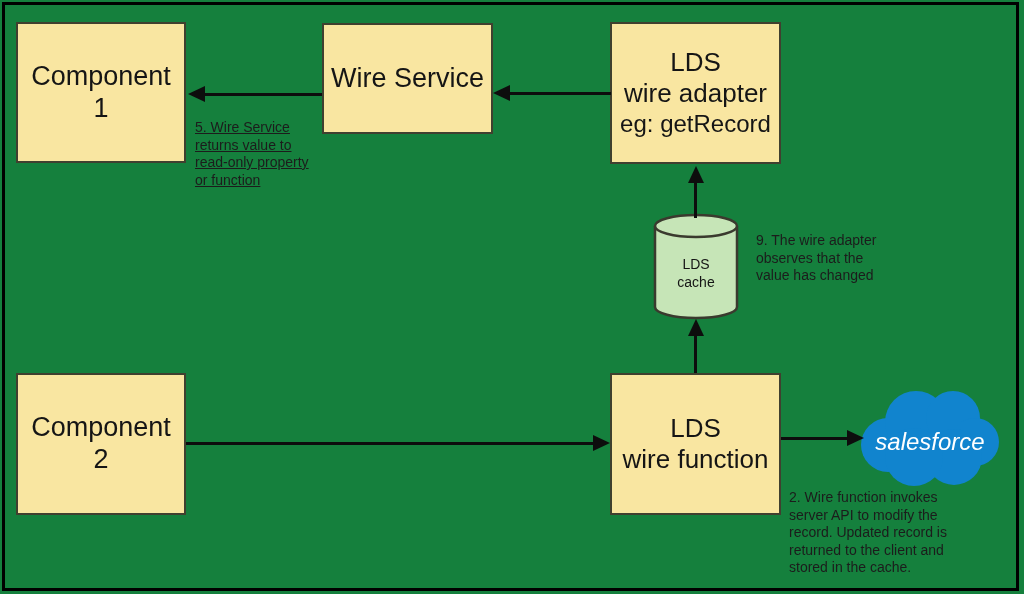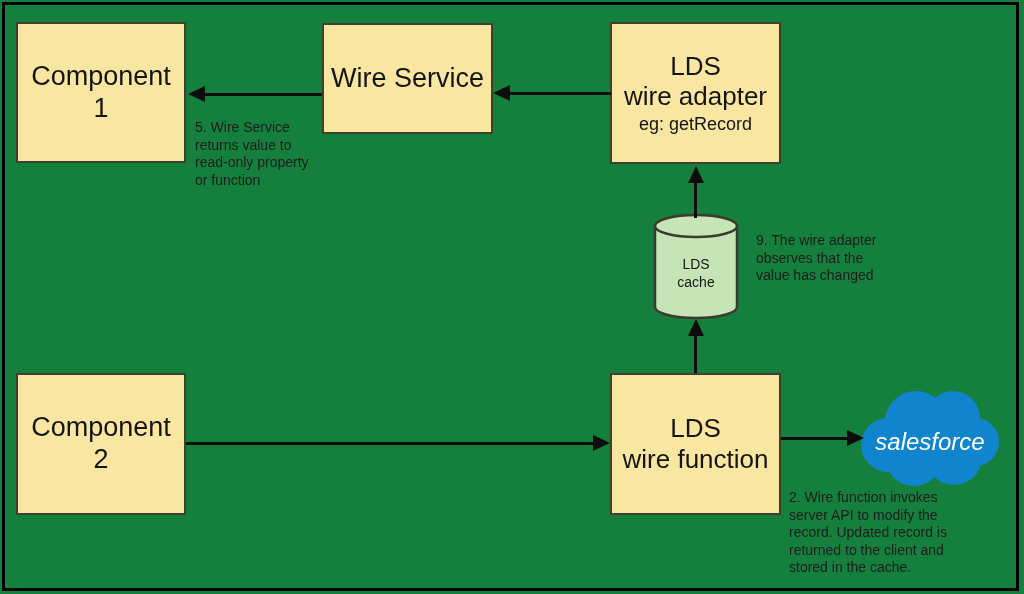--- a/index.html
+++ b/index.html
@@ -34,21 +34,21 @@
     text-align: center;
     color: #151515;
   }
   .node-title {
     font-size: 27px;
     line-height: 1.18;
     white-space: pre-line;
   }
   .node-title.sm { font-size: 26px; }
   .node-sub {
-    font-size: 18px;
+    font-size: 24px;
     line-height: 1.2;
     margin-top: 2px;
   }
   .note {
     position: absolute;
     font-size: 14px;
     line-height: 1.25;
     color: #1c1c1c;
     white-space: pre-line;
   }
@@ -175,18 +175,18 @@
 server API to modify the
 record. Updated record is
 returned to the client and
 stored in the cache.</div>
 
   <div class="note" style="left:756px; top:232px; width:145px;">9. The wire adapter
 observes that the
 value has changed</div>
 
 
-  <div class="note" style="left:195px; top:119px; width:150px;">5. Wire Service
+  <div class="note" style="left:195px; top:119px; width:150px;text-decoration:underline;">5. Wire Service
 returns value to
 read-only property
 or function</div>
 
 </div>
 
 </body></html>

